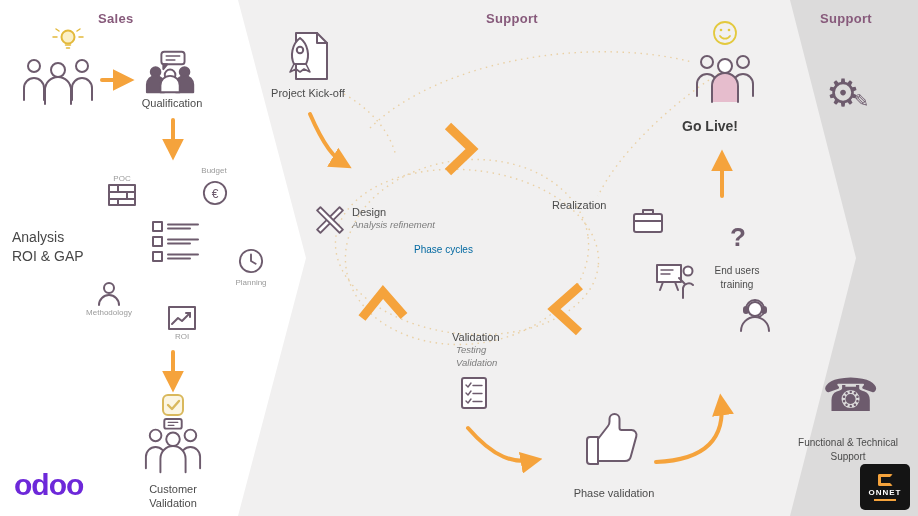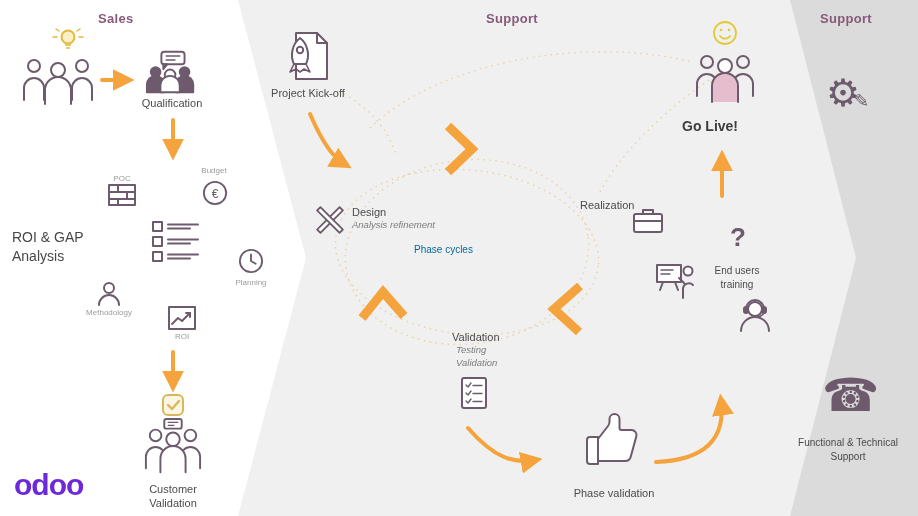--- a/index.html
+++ b/index.html
@@ -96,22 +96,22 @@
       <path d="M3 43 v-8 a9 9 0 0 1 18 0 v8 z" fill="#6D5B6D"></path>
       <circle cx="42" cy="22" r="5" fill="#6D5B6D"></circle>
       <path d="M33 43 v-8 a9 9 0 0 1 18 0 v8 z" fill="#6D5B6D"></path>
       <circle cx="27" cy="25" r="5.5" fill="#fff"></circle>
       <path d="M17 43 v-7 a10 10 0 0 1 20 0 v7 z" fill="#fff"></path>
     </svg>
   </div>
   <div class="abs lbl" style="left:124px;top:96px;width:96px">Qualification</div>
 
   <div class="abs big" style="left:12px;top:228px;width:110px">
+    <div>Analysis</div>
     <div>ROI &amp; GAP</div>
-    <div>Analysis</div>
   </div>
 
   <div class="abs tiny" style="left:106px;top:174px;width:32px">POC</div>
   <div class="abs" style="left:108px;top:184px">
     <svg class="ic" width="28" height="22" viewBox="0 0 28 22" stroke-width="1.6">
       <rect x="1" y="1" width="26" height="20" fill="#fff"></rect>
       <path d="M1 8 h26 M1 15 h26 M10 1 v7 M19 8 v7 M10 15 v6"></path>
     </svg>
   </div>
 
@@ -200,21 +200,21 @@
     <svg class="ic" width="28" height="28" viewBox="0 0 30 30" stroke-width="1.8">
       <rect x="12.5" y="-2" width="5" height="34" transform="rotate(45 15 15)" fill="#fff"></rect>
       <rect x="12.5" y="-2" width="5" height="34" transform="rotate(-45 15 15)" fill="#fff"></rect>
     </svg>
   </div>
   <div class="abs lbl-left" style="left:352px;top:205px">Design</div>
   <div class="abs sub" style="left:352px;top:219px">Analysis refinement</div>
 
   <div class="abs cycles" style="left:414px;top:244px;width:115px">Phase cycles</div>
 
-  <div class="abs lbl-left" style="left:580px;top:198px">Realization</div>
+  <div class="abs lbl-left" style="left:552px;top:198px">Realization</div>
   <div class="abs" style="left:632px;top:206px">
     <svg class="ic" width="32" height="28" viewBox="0 0 32 28">
       <rect x="2" y="8" width="28" height="18" rx="2" fill="#fff"></rect>
       <path d="M11 8 V4 h10 v4 M2 15 h28"></path>
     </svg>
   </div>
 
   <div class="abs lbl-left" style="left:452px;top:330px">Validation</div>
   <div class="abs sub" style="left:456px;top:344px">
     <div>Testing</div>
@@ -286,14 +286,19 @@
     <span class="glyph" style="position:absolute;left:0;top:0;font-size:38px">⚙</span>
     <span class="glyph" style="position:absolute;left:28px;top:18px;font-size:18px">✎</span>
   </div>
 
   <div class="abs glyph" style="left:822px;top:372px;font-size:46px">☎</div>
   <div class="abs lbl10" style="left:786px;top:436px;width:124px">
     <div>Functional &amp; Technical</div>
     <div>Support</div>
   </div>
 
+  <div class="abs onnet" style="left:860px;top:464px">
+    <div class="onnet-mark"></div>
+    <div class="onnet-text">ONNET</div>
+    <div class="onnet-bar"></div>
+  </div>
 
 </div>
 
 </body></html>

